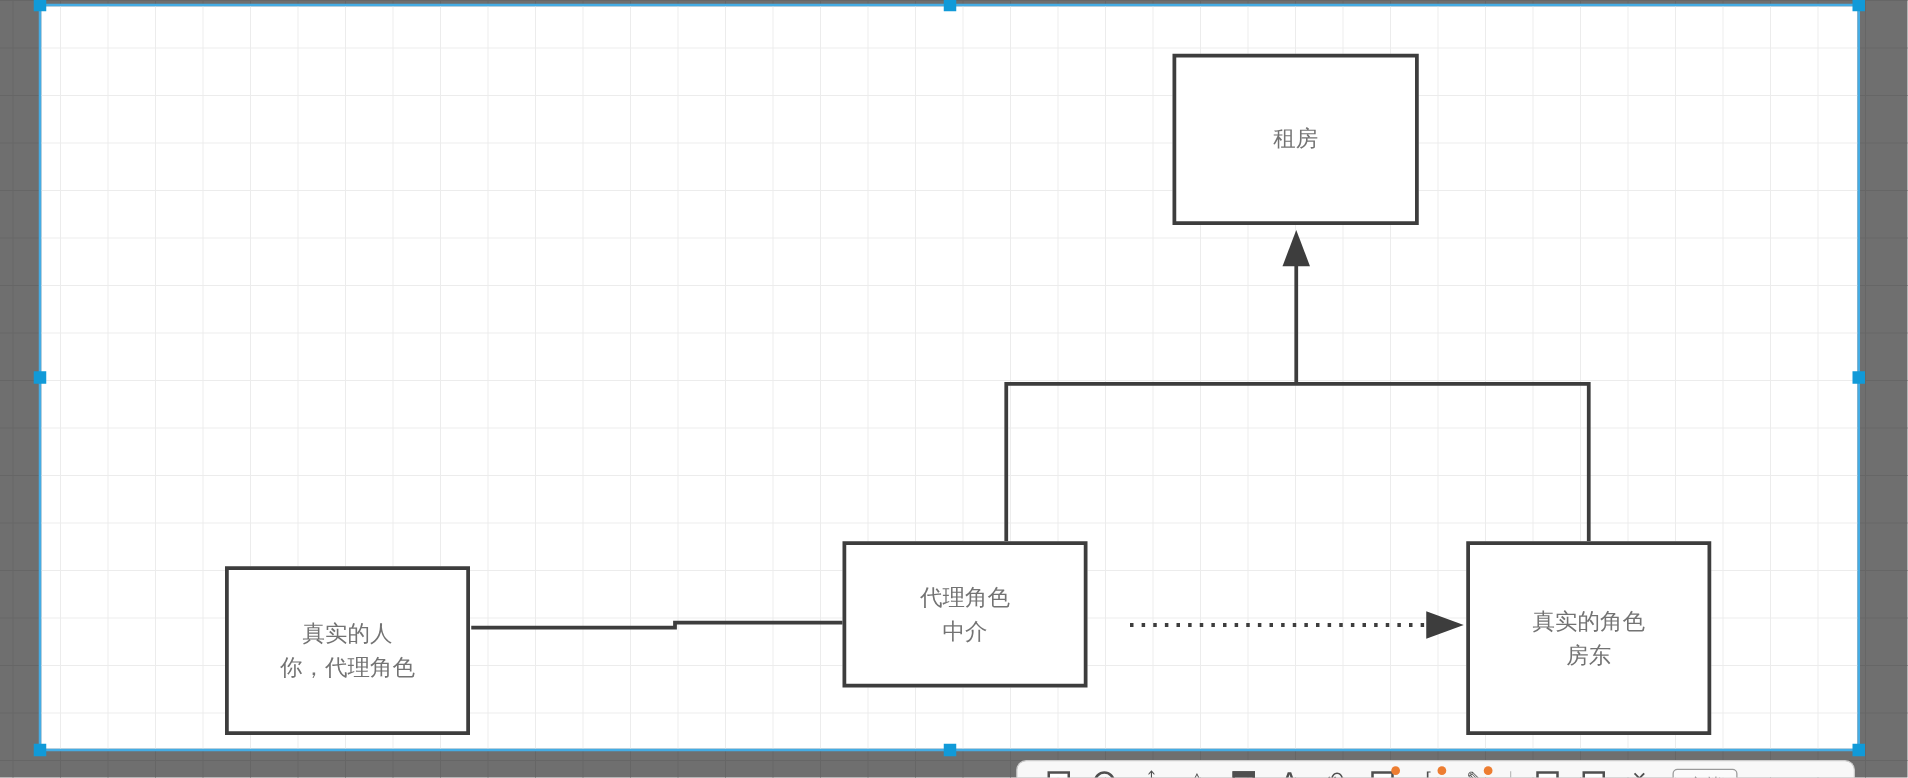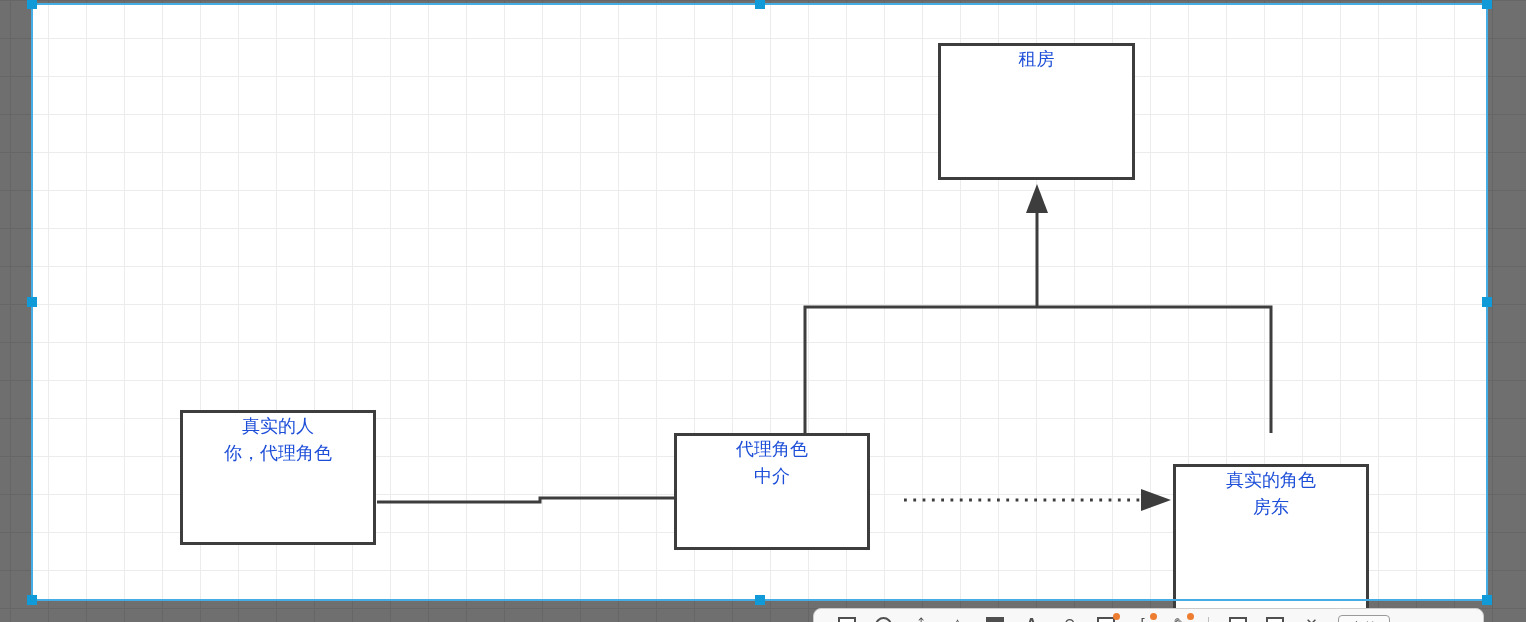--- a/index.html
+++ b/index.html
@@ -46,28 +46,28 @@
   .h-bl{left:-6px;bottom:-6px;}
   .h-bm{left:calc(50% - 5px);bottom:-6px;}
   .h-br{right:-6px;bottom:-6px;}
 
   
   .node{
     position:absolute;
     box-sizing:border-box;
     background:#ffffff;
     border:3px solid #3d3d3d;
-    display:flex;flex-direction:column;align-items:center;
-    color:#1d4ed8;font-size:18px;line-height:27px;
+    display:flex;flex-direction:column;align-items:center;justify-content:center;
+    color:#737373;font-size:18px;line-height:27px;
     text-align:center;
   }
   .node-rent{left:938px;top:43px;width:197px;height:137px;}
-  .node-person{left:180px;top:410px;width:196px;height:135px;}
+  .node-person{left:180px;top:453px;width:196px;height:135px;}
   .node-proxy{left:674px;top:433px;width:196px;height:117px;}
-  .node-owner{left:1173px;top:433px;width:196px;height:155px;margin-top:31px;}
+  .node-owner{left:1173px;top:433px;width:196px;height:155px;}
 
   svg.wires{position:absolute;left:0;top:0;pointer-events:none;}
   svg.wires .edge{pointer-events:stroke;}
 
   
   .toolbar{
     position:absolute;left:813px;top:608px;width:671px;height:42px;
     background:#f8f8f8;
     border:1px solid #cccccc;
     border-radius:8px 8px 0 0;

